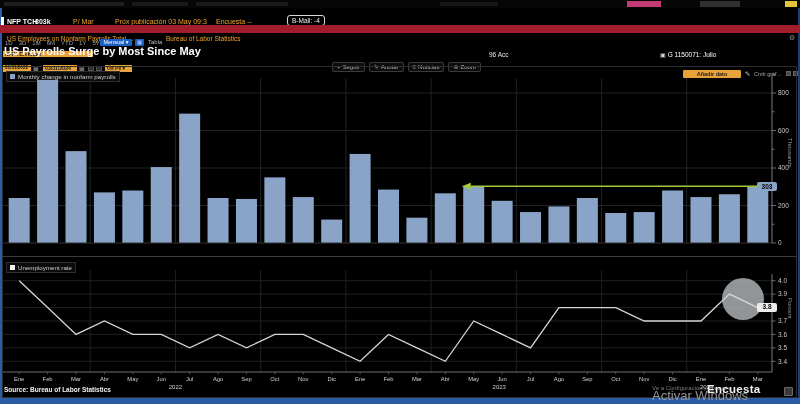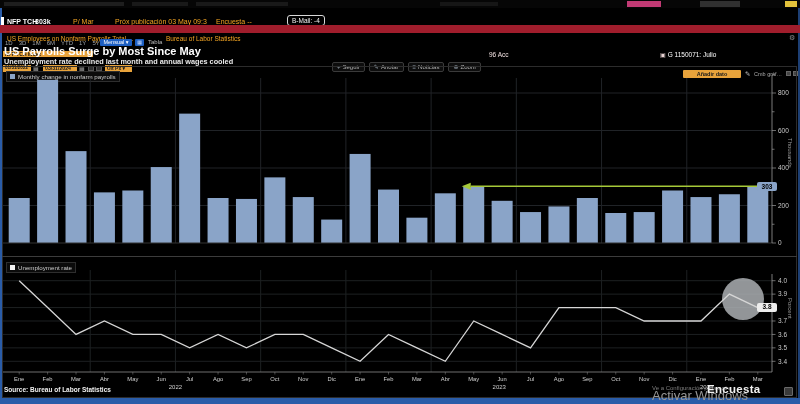--- a/index.html
+++ b/index.html
@@ -139,21 +139,20 @@
       <span class="period">YTD</span>
       <span class="period">1Y</span>
       <span class="period">5Y</span>
       <span class="period">Max</span>
     </div>
   <div class="abs freq">Mensual ▾</div>
   <div class="abs bluebtn">▦</div>
   <span class="abs tabla">Tabla</span>
 
   <div class="abs title">US Payrolls Surge by Most Since May</div>
-  <div class="abs subtitle">Unemployment rate declined last month and annual wages cooled</div>
 
   <div class="abs chart-actions" id="chart-actions">
       <div class="ca-btn">
         <span class="icn">+</span>
         <span>Seguir</span>
       </div>
       <div class="ca-btn">
         <span class="icn">✎</span>
         <span>Anotar</span>
       </div>

